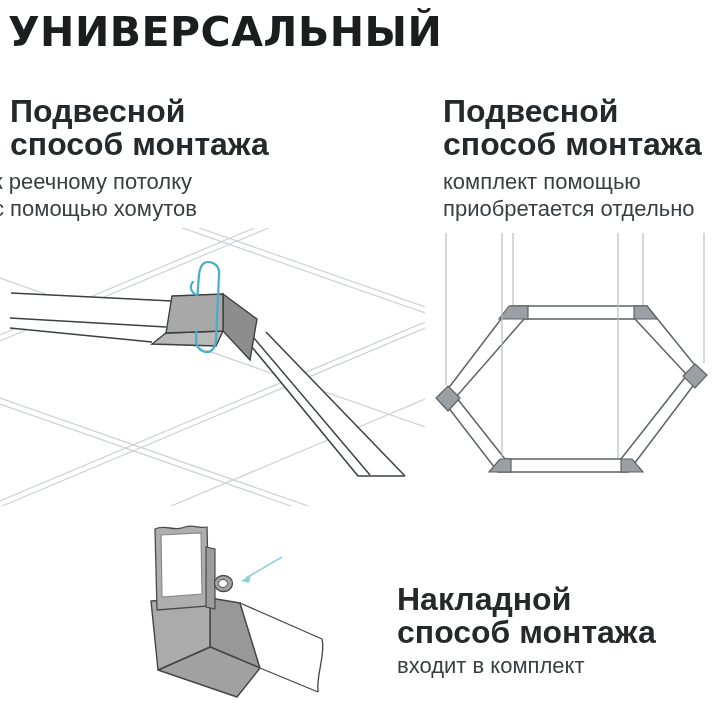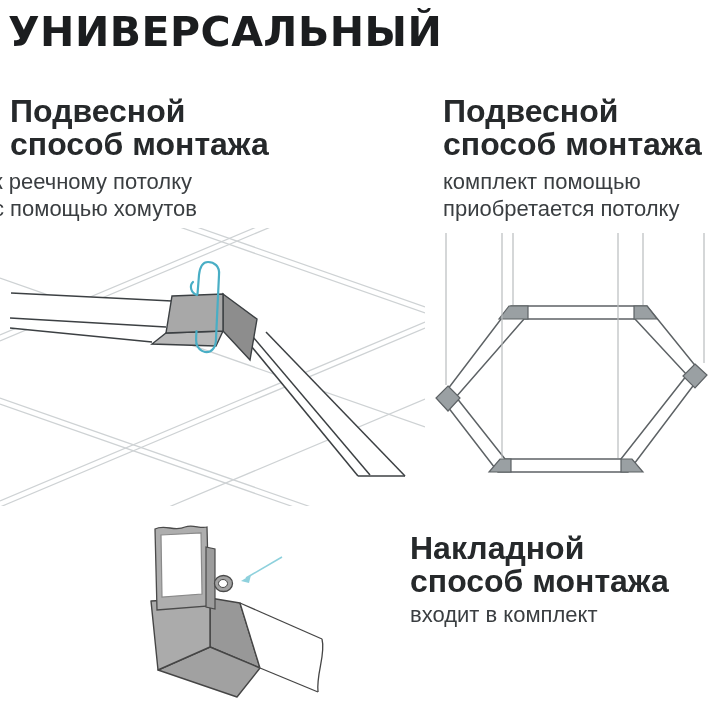--- a/index.html
+++ b/index.html
@@ -29,24 +29,24 @@
     <div class="note-gap"></div>
     <div class="n-line" style="margin-left:-17px;">к реечному потолку</div>
     <div class="n-line" style="margin-left:-17px;">с помощью хомутов</div>
   </div>
 
   <div class="block" style="left:443px;top:95px;">
     <div class="h-line">Подвесной</div>
     <div class="h-line">способ монтажа</div>
     <div class="note-gap"></div>
     <div class="n-line">комплект помощью</div>
-    <div class="n-line">приобретается потолку</div>
+    <div class="n-line">приобретается отдельно</div>
   </div>
 
-  <div class="block" style="left:397px;top:532px;margin-left:13px;">
+  <div class="block" style="left:397px;top:583px;">
     <div class="h-line">Накладной</div>
     <div class="h-line">способ монтажа</div>
     <div class="note-gap" style="height:3px;"></div>
     <div class="n-line">входит в комплект</div>
   </div>
 
   <svg class="d1" width="425" height="278" viewBox="0 0 425 278">
 
     <g stroke="#ced2d4" stroke-width="1.2" fill="none">
       <line x1="0" y1="-70" x2="425" y2="79"></line>

